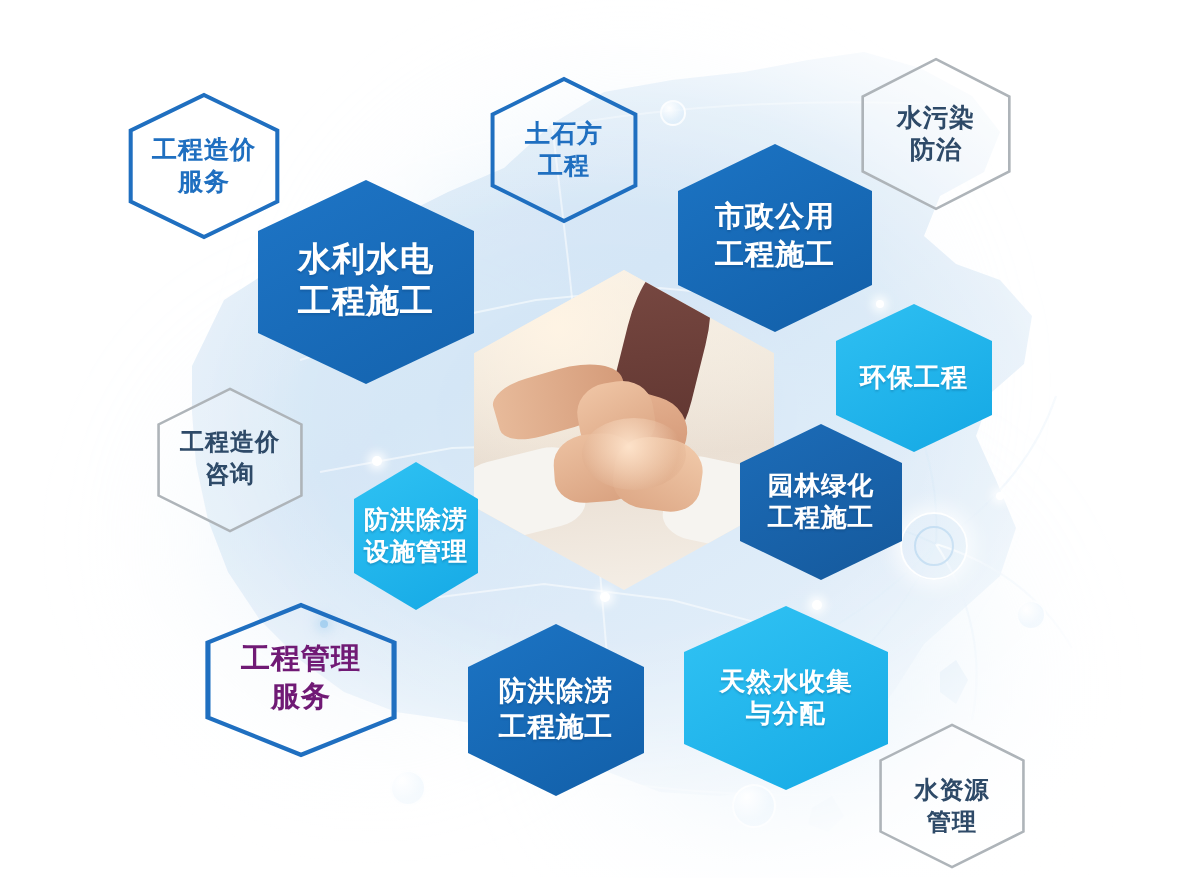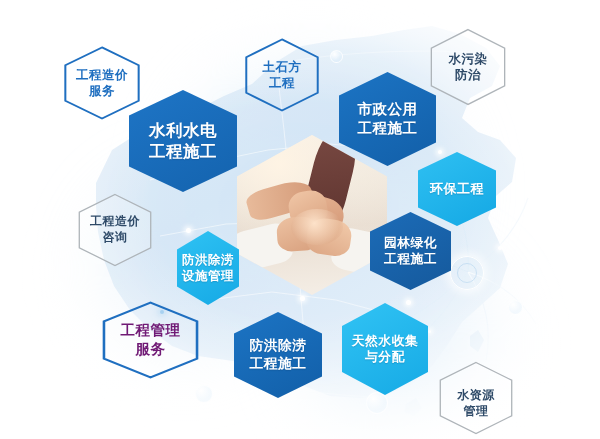--- a/index.html
+++ b/index.html
@@ -247,21 +247,21 @@
     </svg>
     <span class="label" style="font-size:14.5px;color:#701a75;">工程管理
 服务</span>
   </div>
 
   <div class="hex fill" style="left:234px;top:312px;width:88px;height:86px;background:linear-gradient(150deg,#1C74C4 0%,#125FA8 100%);">
     <span class="label" style="font-size:13.8px;">防洪除涝
 工程施工</span>
   </div>
 
-  <div class="hex fill" style="left:342px;top:303px;width:86px;height:92px;background:linear-gradient(150deg,#31C3F4 0%,#16AAE5 100%);">
+  <div class="hex fill" style="left:342px;top:303px;width:102px;height:92px;background:linear-gradient(150deg,#31C3F4 0%,#16AAE5 100%);">
     <span class="label" style="font-size:12.8px;">天然水收集
 与分配</span>
   </div>
 
   <div class="hexout" style="left:438px;top:361px;width:76px;height:74px;">
     <svg viewBox="0 0 100 100" preserveAspectRatio="none">
       <polygon points="50,2 97,26 97,74 50,98 3,74 3,26" fill="rgba(255,255,255,0.22)" stroke="#AEB4B9" stroke-width="1.7"></polygon>
     </svg>
     <span class="label" style="font-size:12px;color:#2E4A68;margin-top:12px;">水资源
 管理</span>

